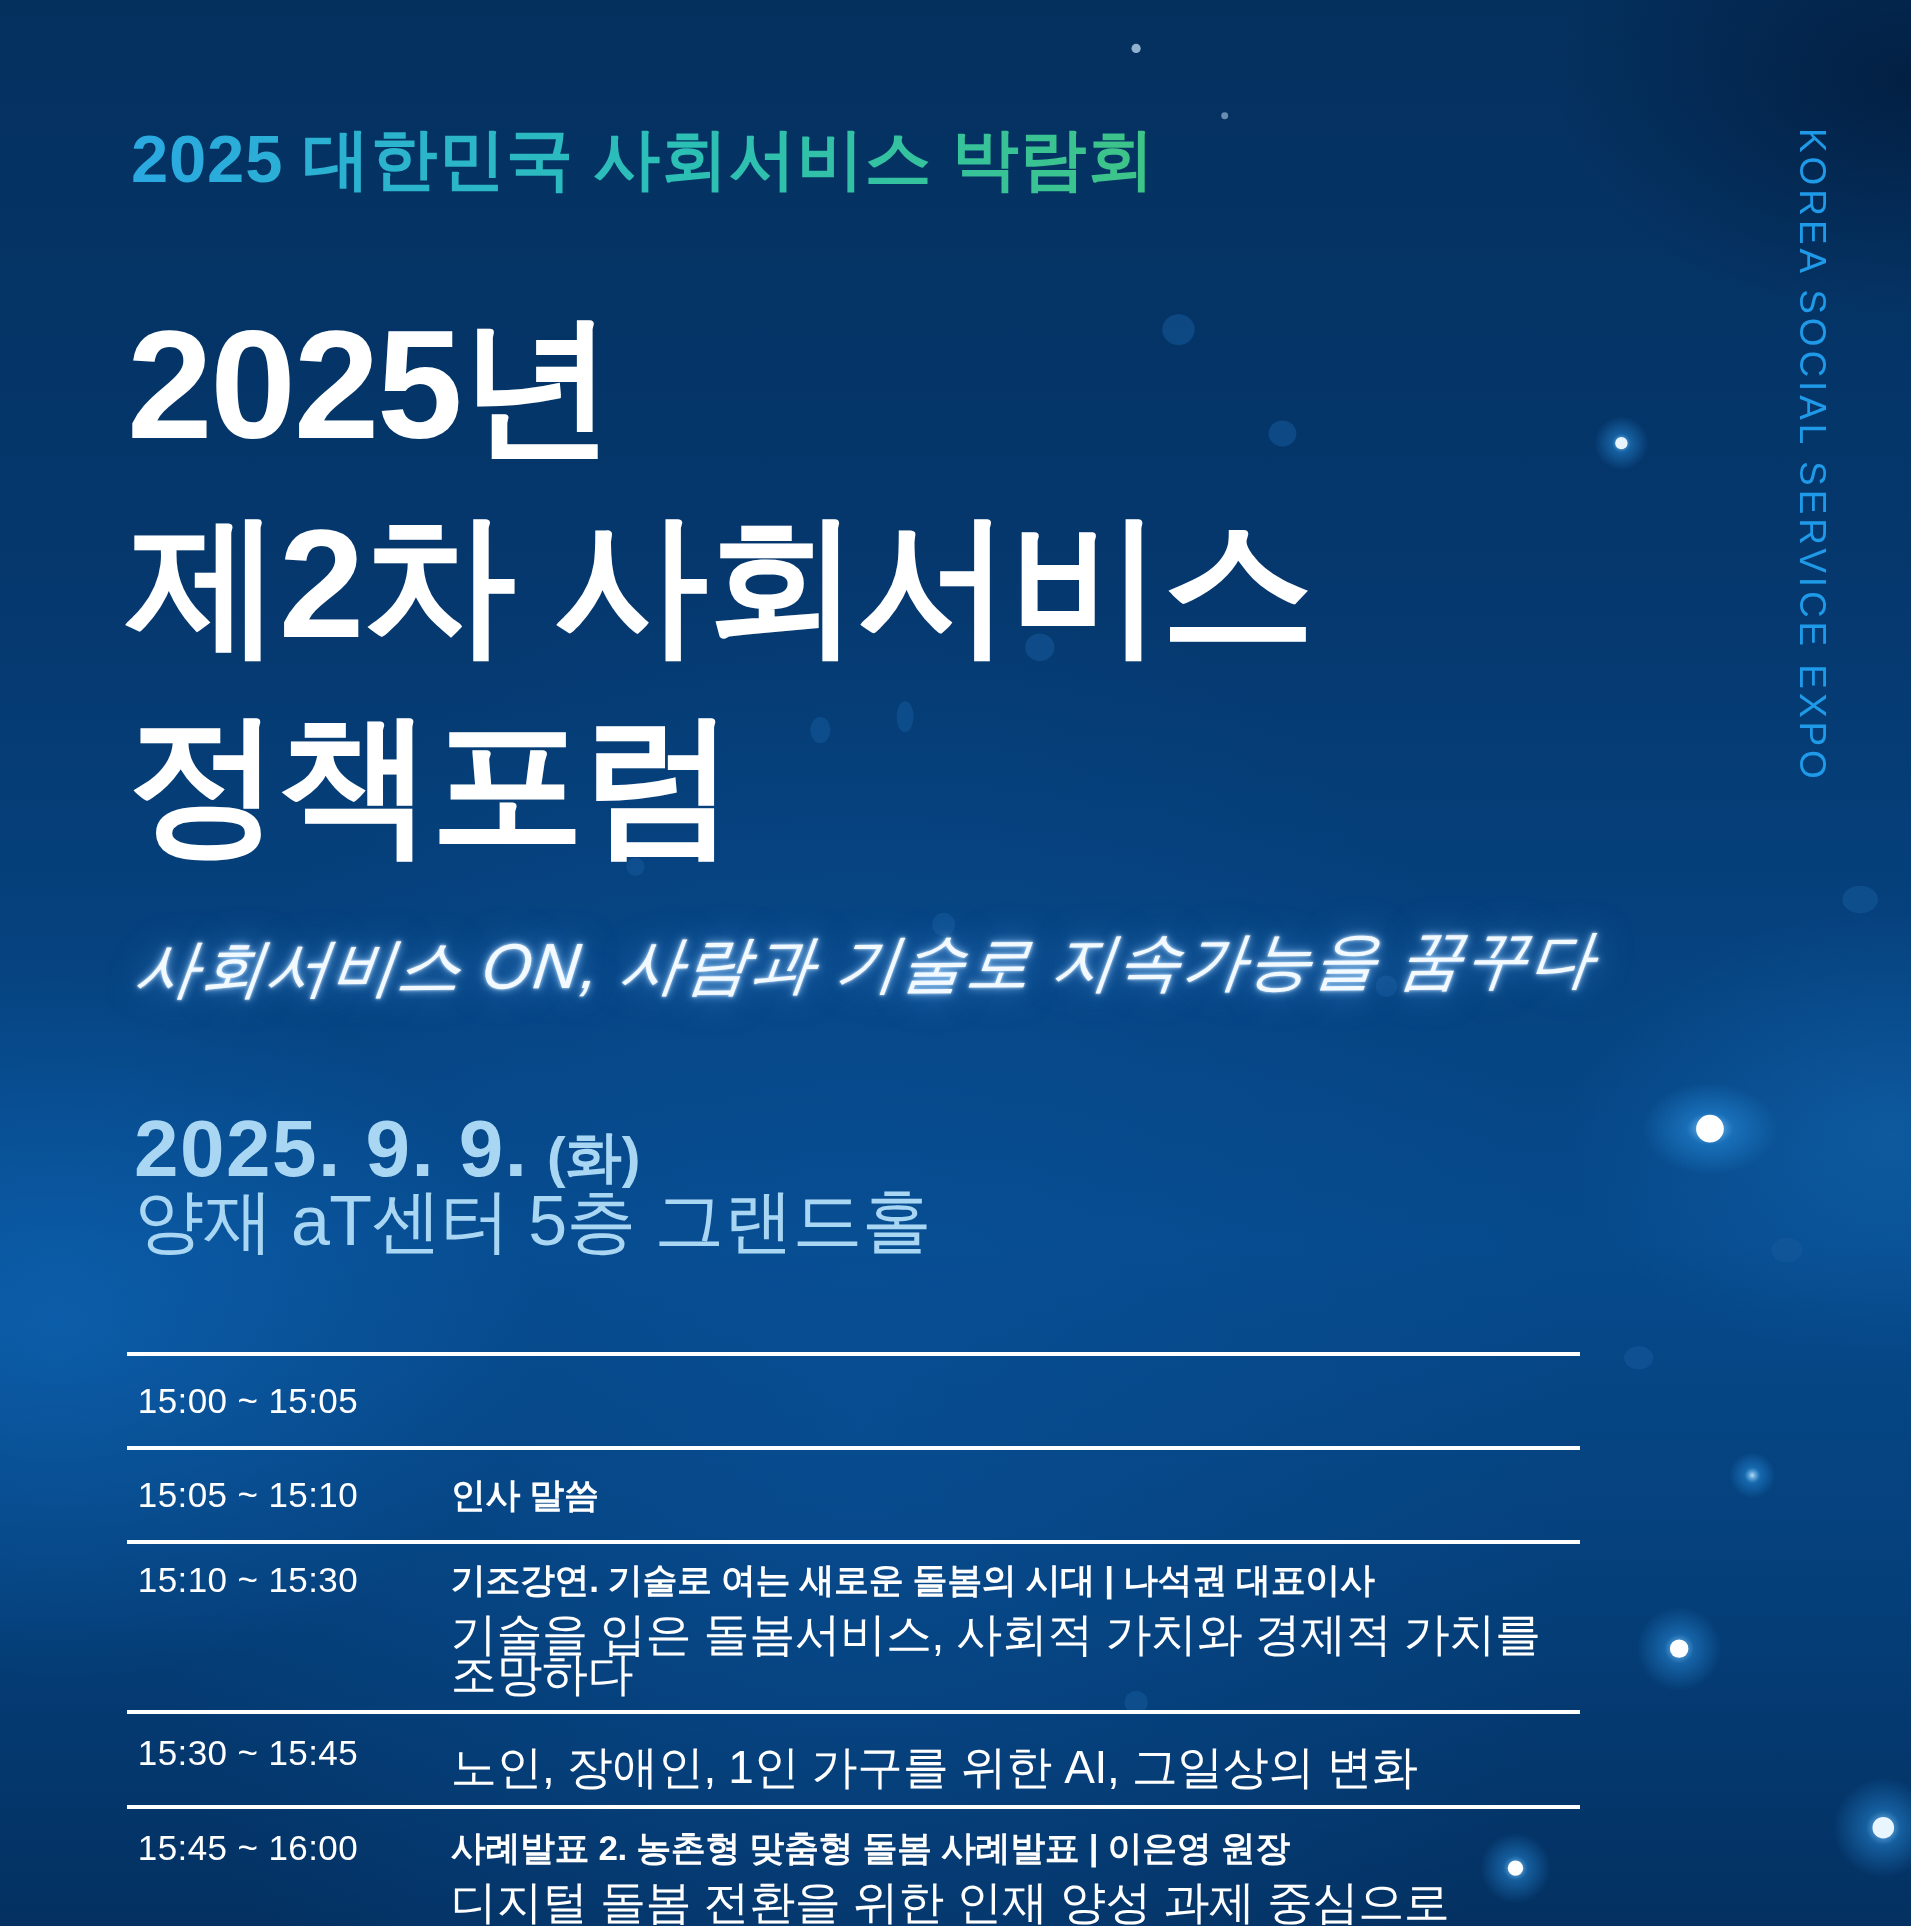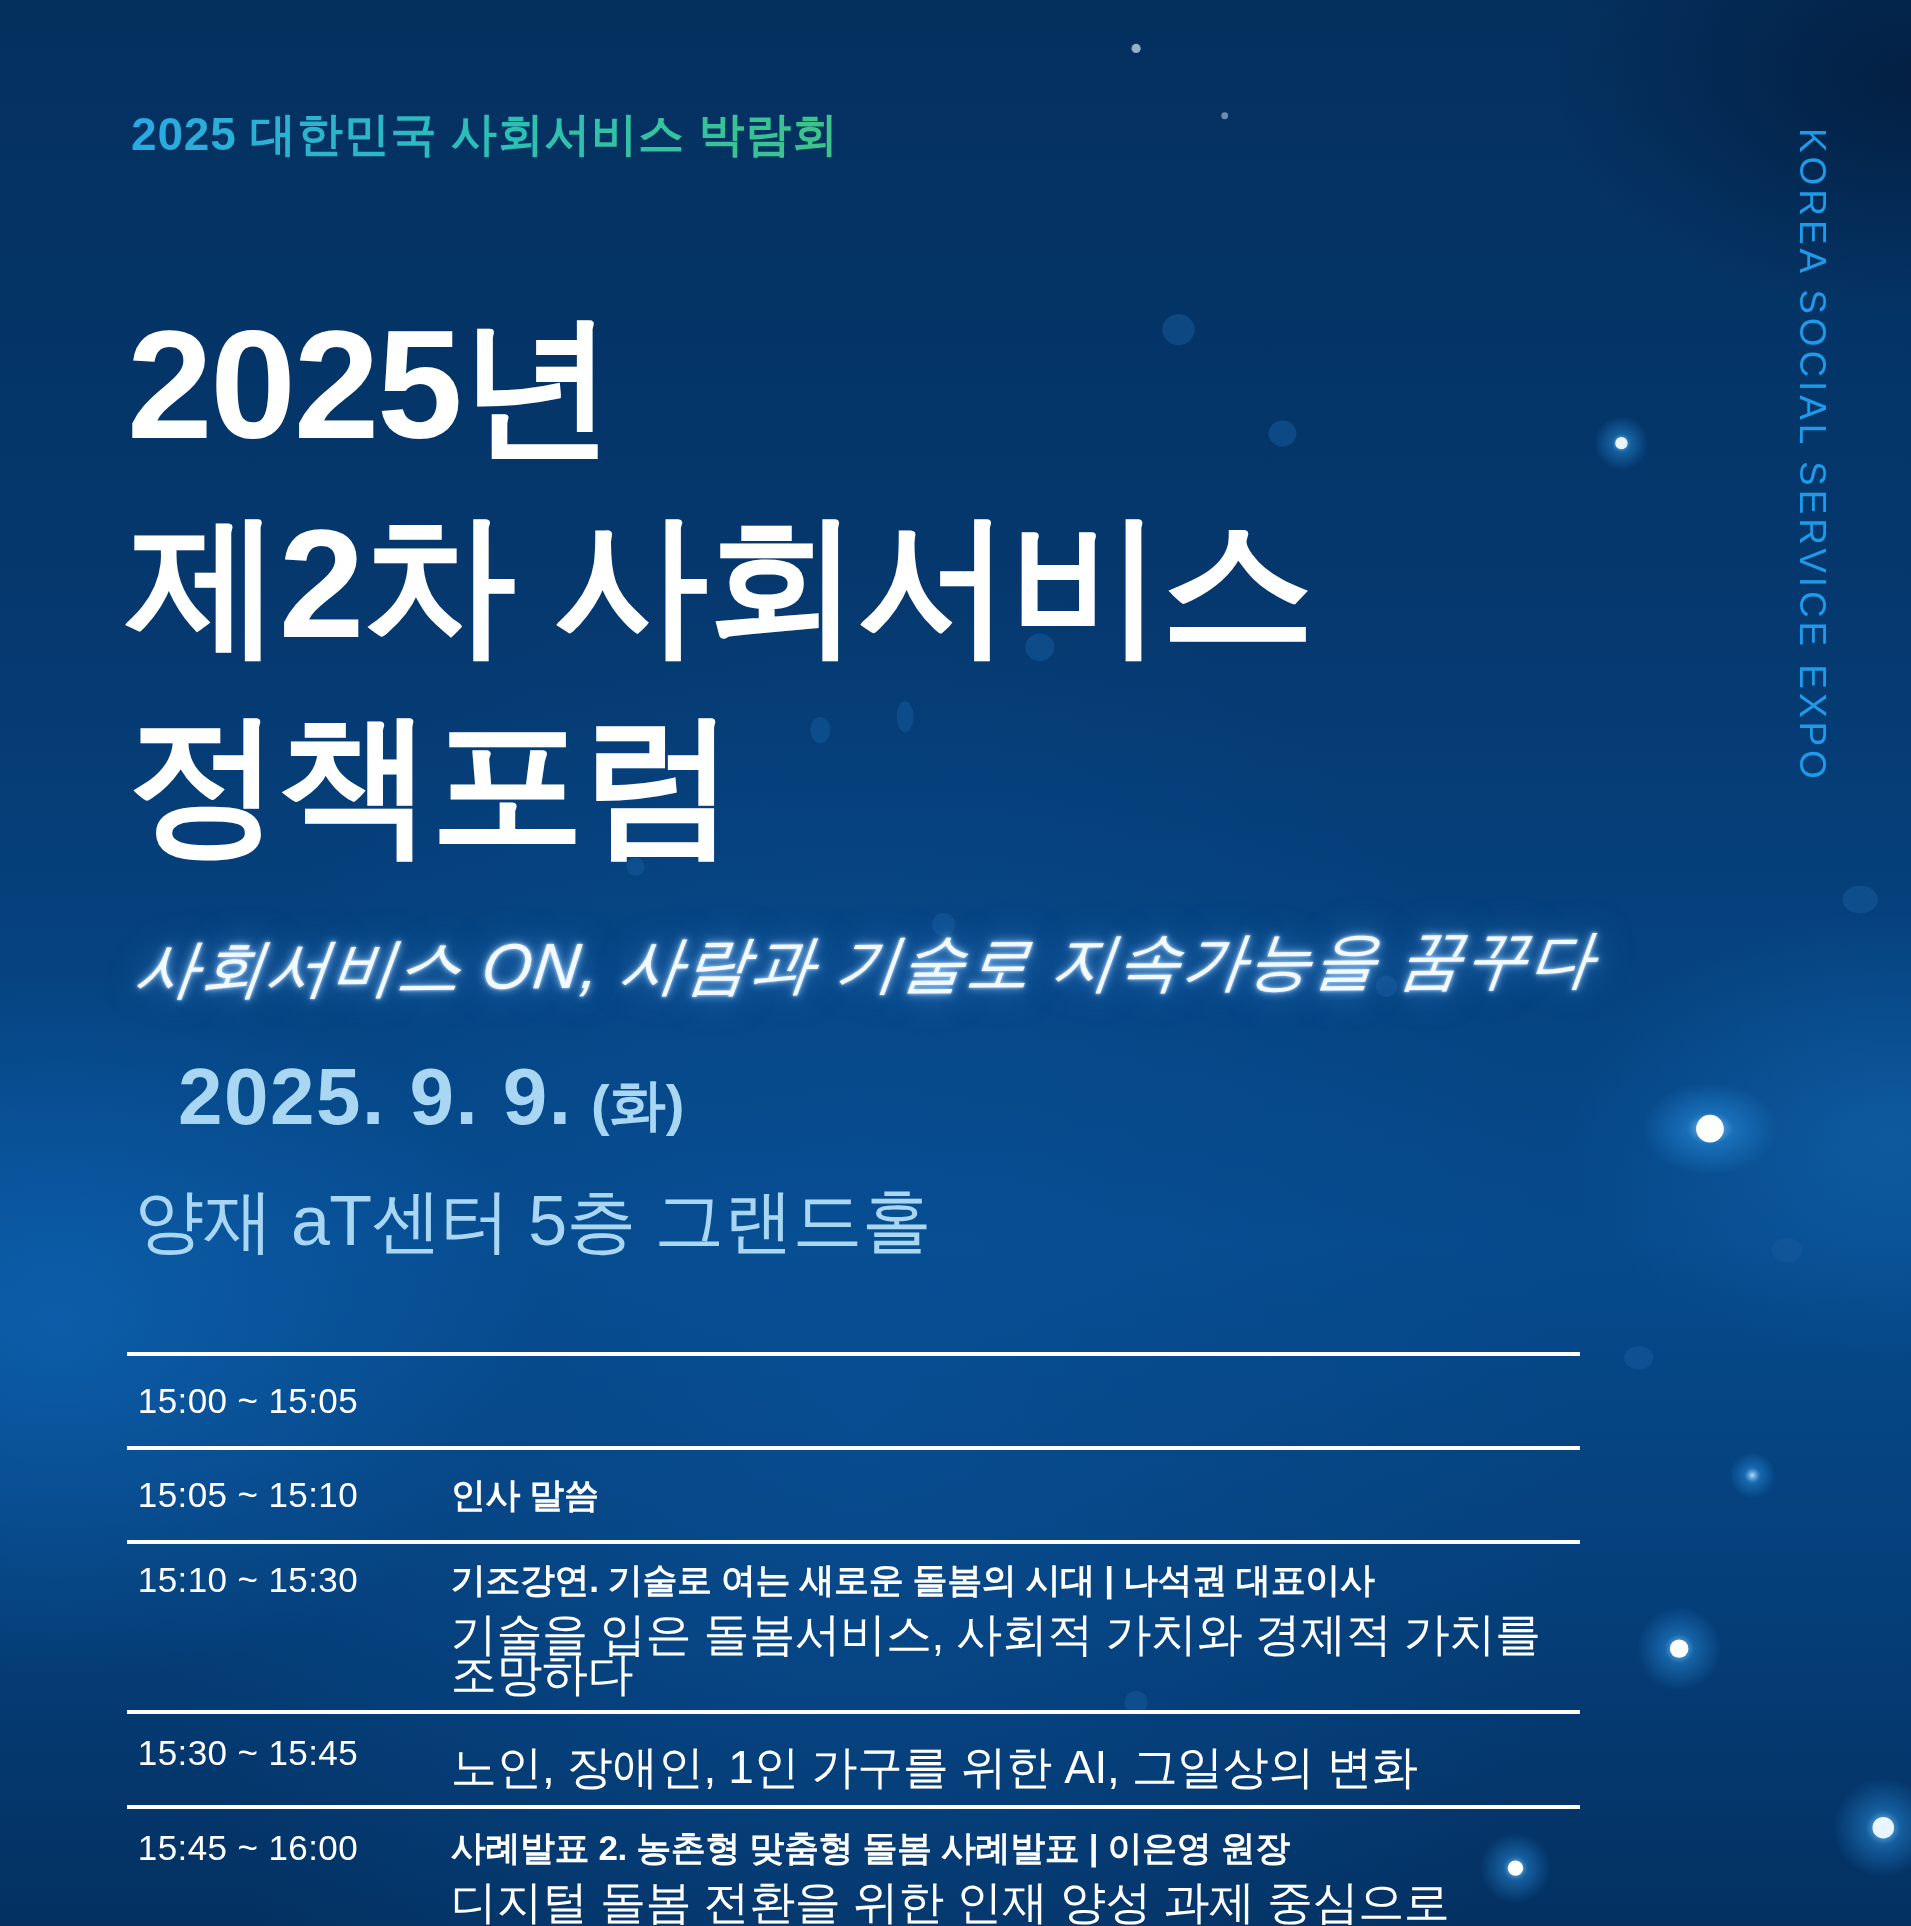--- a/index.html
+++ b/index.html
@@ -8,33 +8,33 @@
     font-family:"Liberation Sans",sans-serif;
     background:
       radial-gradient(732px 539px at 3% 49%, rgba(17,110,196,.55), rgba(17,110,196,0) 66%),
       radial-gradient(1002px 1233px at 45% 53%, rgba(10,84,158,.50), rgba(10,84,158,0) 72%),
       radial-gradient(501px 347px at 99% 42%, rgba(32,132,214,.30), rgba(32,132,214,0) 65%),
       radial-gradient(578px 385px at 100% 3%, rgba(2,18,44,.55), rgba(2,18,44,0) 62%),
       linear-gradient(180deg,#04305e 0%,#05386e 22%,#064a8c 46%,#05407b 58%,#032b58 76%,#021838 92%,#02142e 100%);
   }
   .decor{position:absolute;inset:0;width:1911px;height:2703px;}
   .tagline{
-    position:absolute;left:131px;top:104px;
-    font-size:46px;font-weight:800;letter-spacing:0.8px;white-space:nowrap;
+    position:absolute;left:131px;top:114px;
+    font-size:67px;font-weight:800;letter-spacing:0.8px;white-space:nowrap;
     background:linear-gradient(90deg,#2aa9e2 0%,#2cc0b4 55%,#3ec487 100%);
     -webkit-background-clip:text;background-clip:text;color:transparent;text-decoration:underline;
   }
   .title{position:absolute;left:127px;top:286px;color:#fff;font-weight:900;
     font-size:154px;line-height:199px;letter-spacing:-2.3px;white-space:nowrap;}
   .slogan{
     position:absolute;left:136px;top:921px;color:#f2f9ff;font-size:64px;font-style:italic;
     letter-spacing:1.5px;transform:skewX(-7deg) rotate(-.4deg);white-space:nowrap;
     text-shadow:0 0 10px rgba(150,205,255,.95),0 0 35px rgba(90,170,255,.75),0 0 3.1px #fff;
   }
-  .date-row{position:absolute;left:134px;top:1051px;display:flex;align-items:baseline;color:#a9d7f3;margin-left:44px;}
+  .date-row{position:absolute;left:134px;top:1103px;display:flex;align-items:baseline;color:#a9d7f3;}
   .date-main{font-size:80px;font-weight:600;letter-spacing:1.5px;}
   .date-suffix{font-size:56px;font-weight:600;margin-left:18.5px;}
   .venue{position:absolute;left:134px;top:1175px;font-size:70px;font-weight:400;color:#a9d7f3;letter-spacing:-0.8px;white-space:nowrap;}
   .side-text{position:absolute;left:1833px;top:128px;transform:rotate(90deg);transform-origin:0 0;
     font-size:37px;font-weight:500;letter-spacing:3.9px;color:#1f9ae8;white-space:nowrap;}
   .schedule{position:absolute;left:127px;top:1352px;width:1453px;border-bottom:4.6px solid #fff;}
   .srow{border-top:4.6px solid #fff;display:flex;align-items:flex-start;}
   .srow .time{flex:0 0 313px;padding-left:10.8px;font-size:35px;line-height:40px;color:#fff;letter-spacing:0.4px;}
   .srow .content{flex:1;color:#fff;}
   .content .ttl{font-size:35px;line-height:40px;font-weight:700;letter-spacing:-0.4px;}

